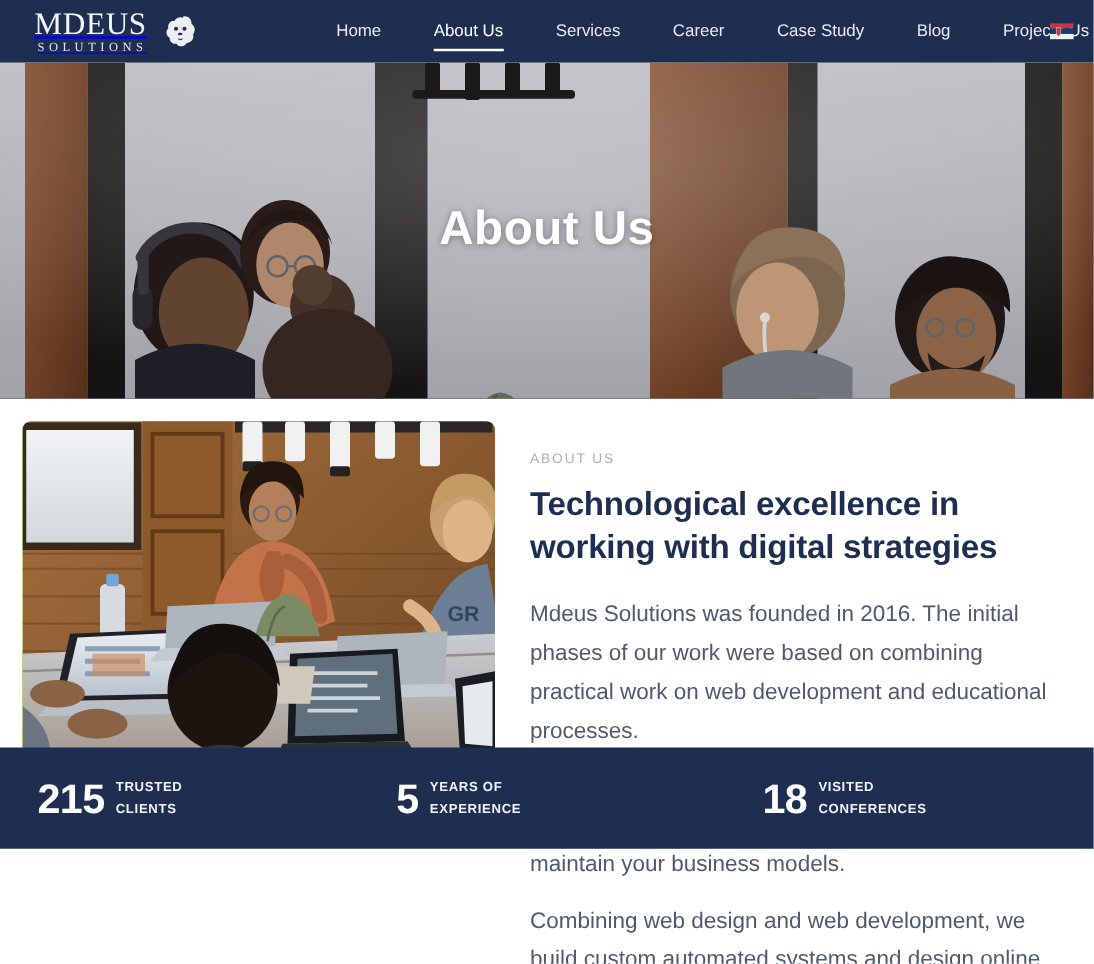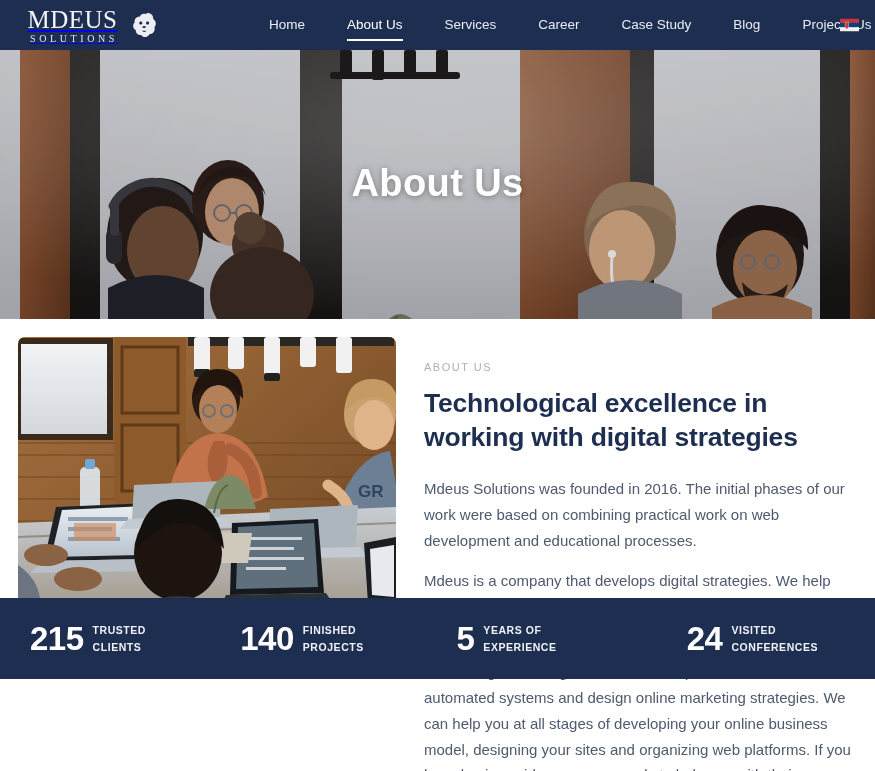--- a/index.html
+++ b/index.html
@@ -183,21 +183,21 @@
     font-size: 26.5px;
     line-height: 1.29;
     font-weight: bold;
     color: #1d2e51;
     letter-spacing: -0.2px;
     margin-bottom: 22px;
     max-width: 430px;
   }
 
   .about-para {
-    font-size: 15px;
+    font-size: 18px;
     line-height: 1.72;
     color: #4e5a6e;
     margin-bottom: 14px;
   }
 
   
   .stats-bar {
     position: absolute;
     left: 0;
     right: 0;
@@ -539,26 +539,22 @@
       <p class="about-para">Combining web design and web development, we build custom automated systems and design online marketing strategies. We can help you at all stages of developing your online business model, designing your sites and organizing web platforms. If you have business ideas, we are ready to help you with their implementation and development.</p>
     </div>
   </section>
 
   <section class="stats-bar">
     <div class="stat">
       <span class="stat-number">215</span>
       <span class="stat-label">Trusted Clients</span>
     </div>
     <div class="stat">
-      <span class="stat-number">140</span>
-      <span class="stat-label">Finished Projects</span>
-    </div>
-    <div class="stat">
       <span class="stat-number">5</span>
       <span class="stat-label">Years of Experience</span>
     </div>
     <div class="stat">
-      <span class="stat-number">24</span>
+      <span class="stat-number">18</span>
       <span class="stat-label">Visited Conferences</span>
     </div>
   </section>
 
 </div>
 
 </body></html>

